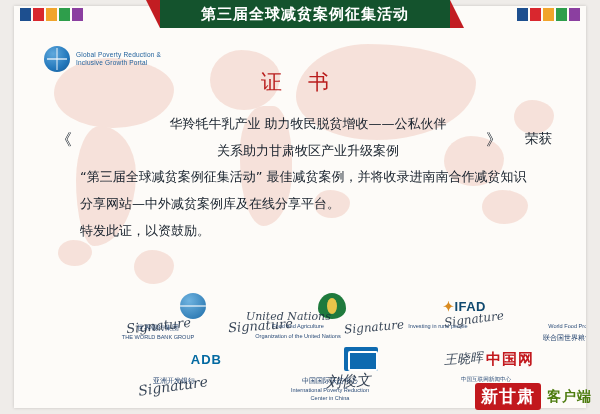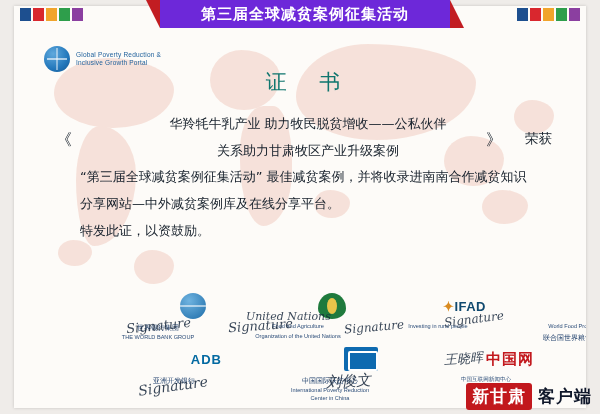--- a/index.html
+++ b/index.html
@@ -20,21 +20,21 @@
   
   .map{
     position:absolute;left:0;top:34px;width:572px;height:330px;
     opacity:.5;
   }
   .map span{position:absolute;background:#f0c9bd;border-radius:45% 55% 50% 48%/50% 45% 55% 50%;}
 
   
   .banner{
     position:absolute;left:160px;top:0px;width:290px;height:28px;
-    background:#6d28d9;
+    background:#14532d;
     display:flex;align-items:center;justify-content:center;
   }
   .banner .txt{
     color:#fff;font-size:15px;font-weight:bold;letter-spacing:1px;
     font-family:"DejaVu Sans", sans-serif;
   }
   .banner:before,.banner:after{
     content:"";position:absolute;top:0;width:0;height:0;
   }
   .banner:before{left:-14px;border-top:28px solid #c21d22;border-left:14px solid transparent;}
@@ -57,23 +57,23 @@
     content:"";position:absolute;left:3px;top:12px;width:20px;height:2px;background:rgba(255,255,255,.6);
   }
   .globe:after{
     content:"";position:absolute;left:12px;top:2px;width:2px;height:22px;background:rgba(255,255,255,.45);
   }
   .hdr-logo .lines{display:flex;flex-direction:column;line-height:1.25;}
   .hdr-logo .lines span{font-size:6.5px;color:#1c5e9a;letter-spacing:.2px;}
 
   
   .title{
-    position:absolute;left:8px;top:62px;width:572px;text-align:center;
-    font-size:21px;letter-spacing:10px;color:#0f766e;
-    font-family:Liberation Mono, monospace;
+    position:absolute;left:0;top:62px;width:572px;text-align:center;
+    font-size:21px;letter-spacing:10px;color:#b91c1c;
+    font-family:Liberation Sans, sans-serif;
   }
 
   
   .body{
     position:absolute;left:66px;top:105px;width:456px;
     font-size:13px;color:#16202b;line-height:2.05;
     font-family:"DejaVu Sans", sans-serif;
   }
   .ln{white-space:nowrap;}
   .ln.center{text-align:center;}
@@ -121,21 +121,21 @@
   
   .brand{
     position:absolute;right:8px;bottom:4px;display:flex;align-items:center;gap:6px;
   }
   .brand .xgs{
     background:#c2181d;color:#fff;font-size:17px;font-weight:bold;
     padding:2px 6px;border-radius:3px;letter-spacing:1px;
     font-family:"DejaVu Sans", sans-serif;
   }
   .brand .kehu{
-    color:#0f172a;font-size:17px;font-weight:bold;letter-spacing:1px;
+    color:#4d7c0f;font-size:14px;font-weight:bold;letter-spacing:1px;
     font-family:"DejaVu Sans", sans-serif;
   }
 </style>
 </head>
 <body>
 
 <div class="stage">
 
   <div class="cert">
 

